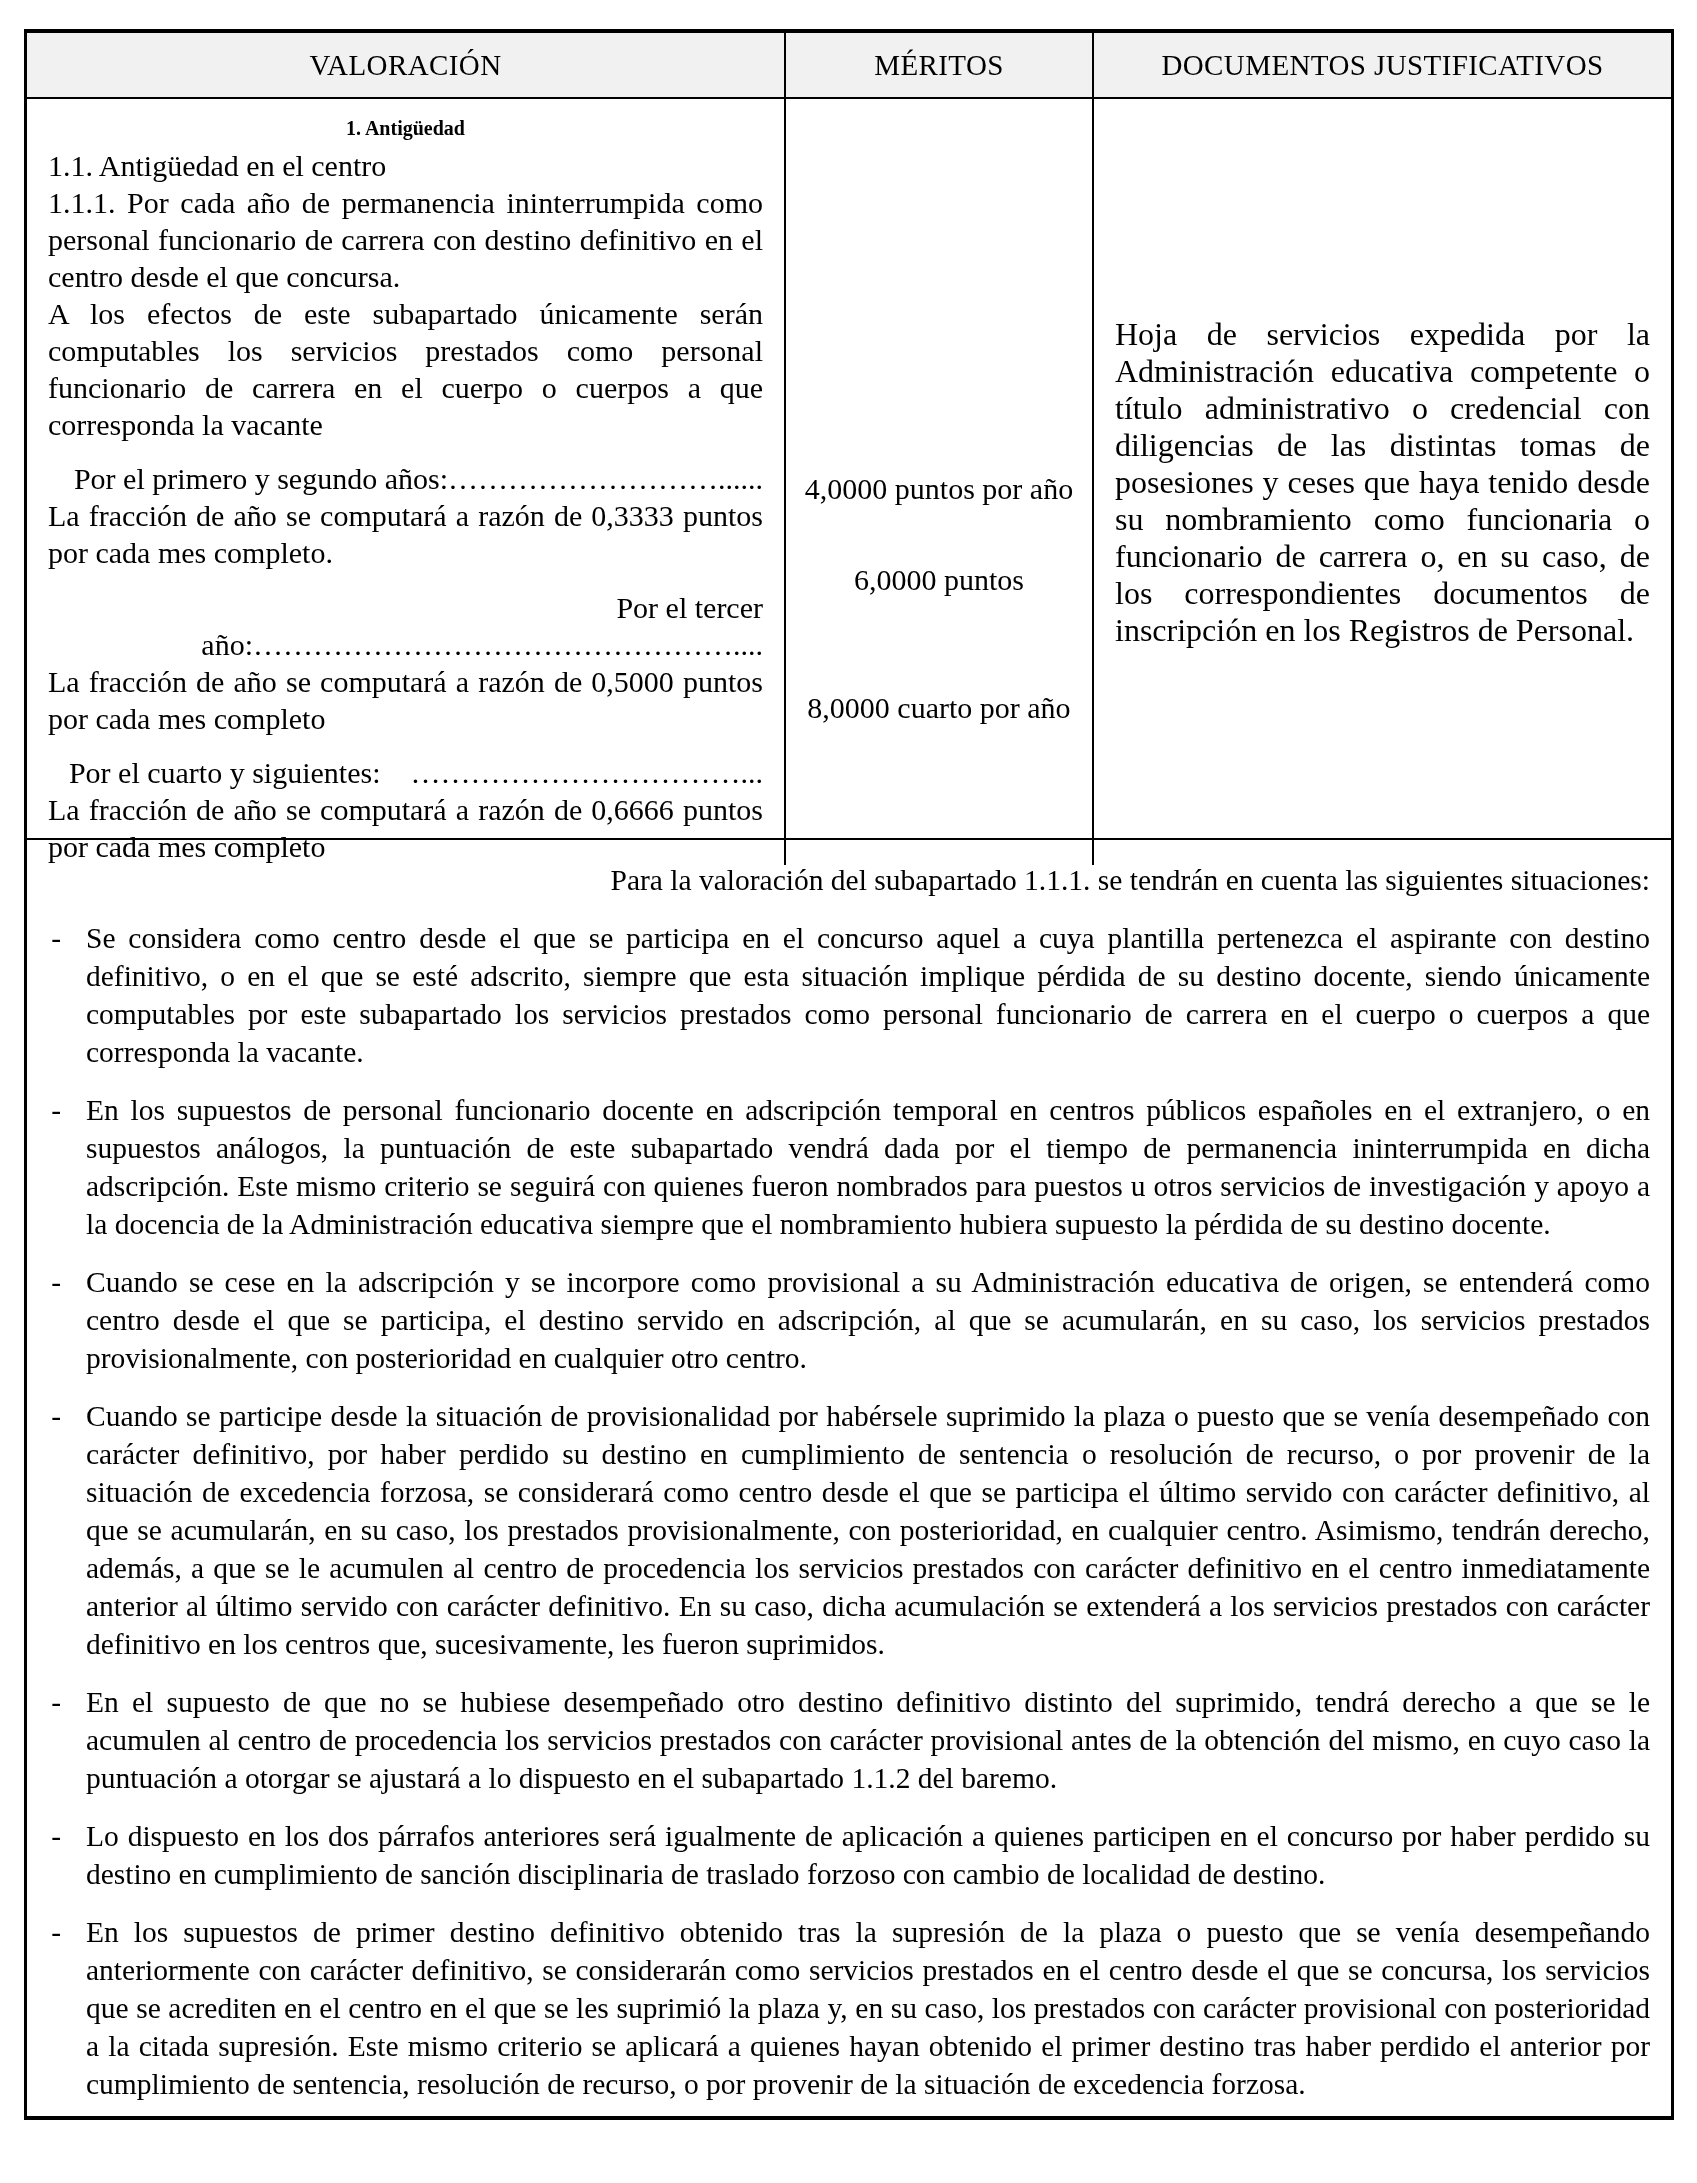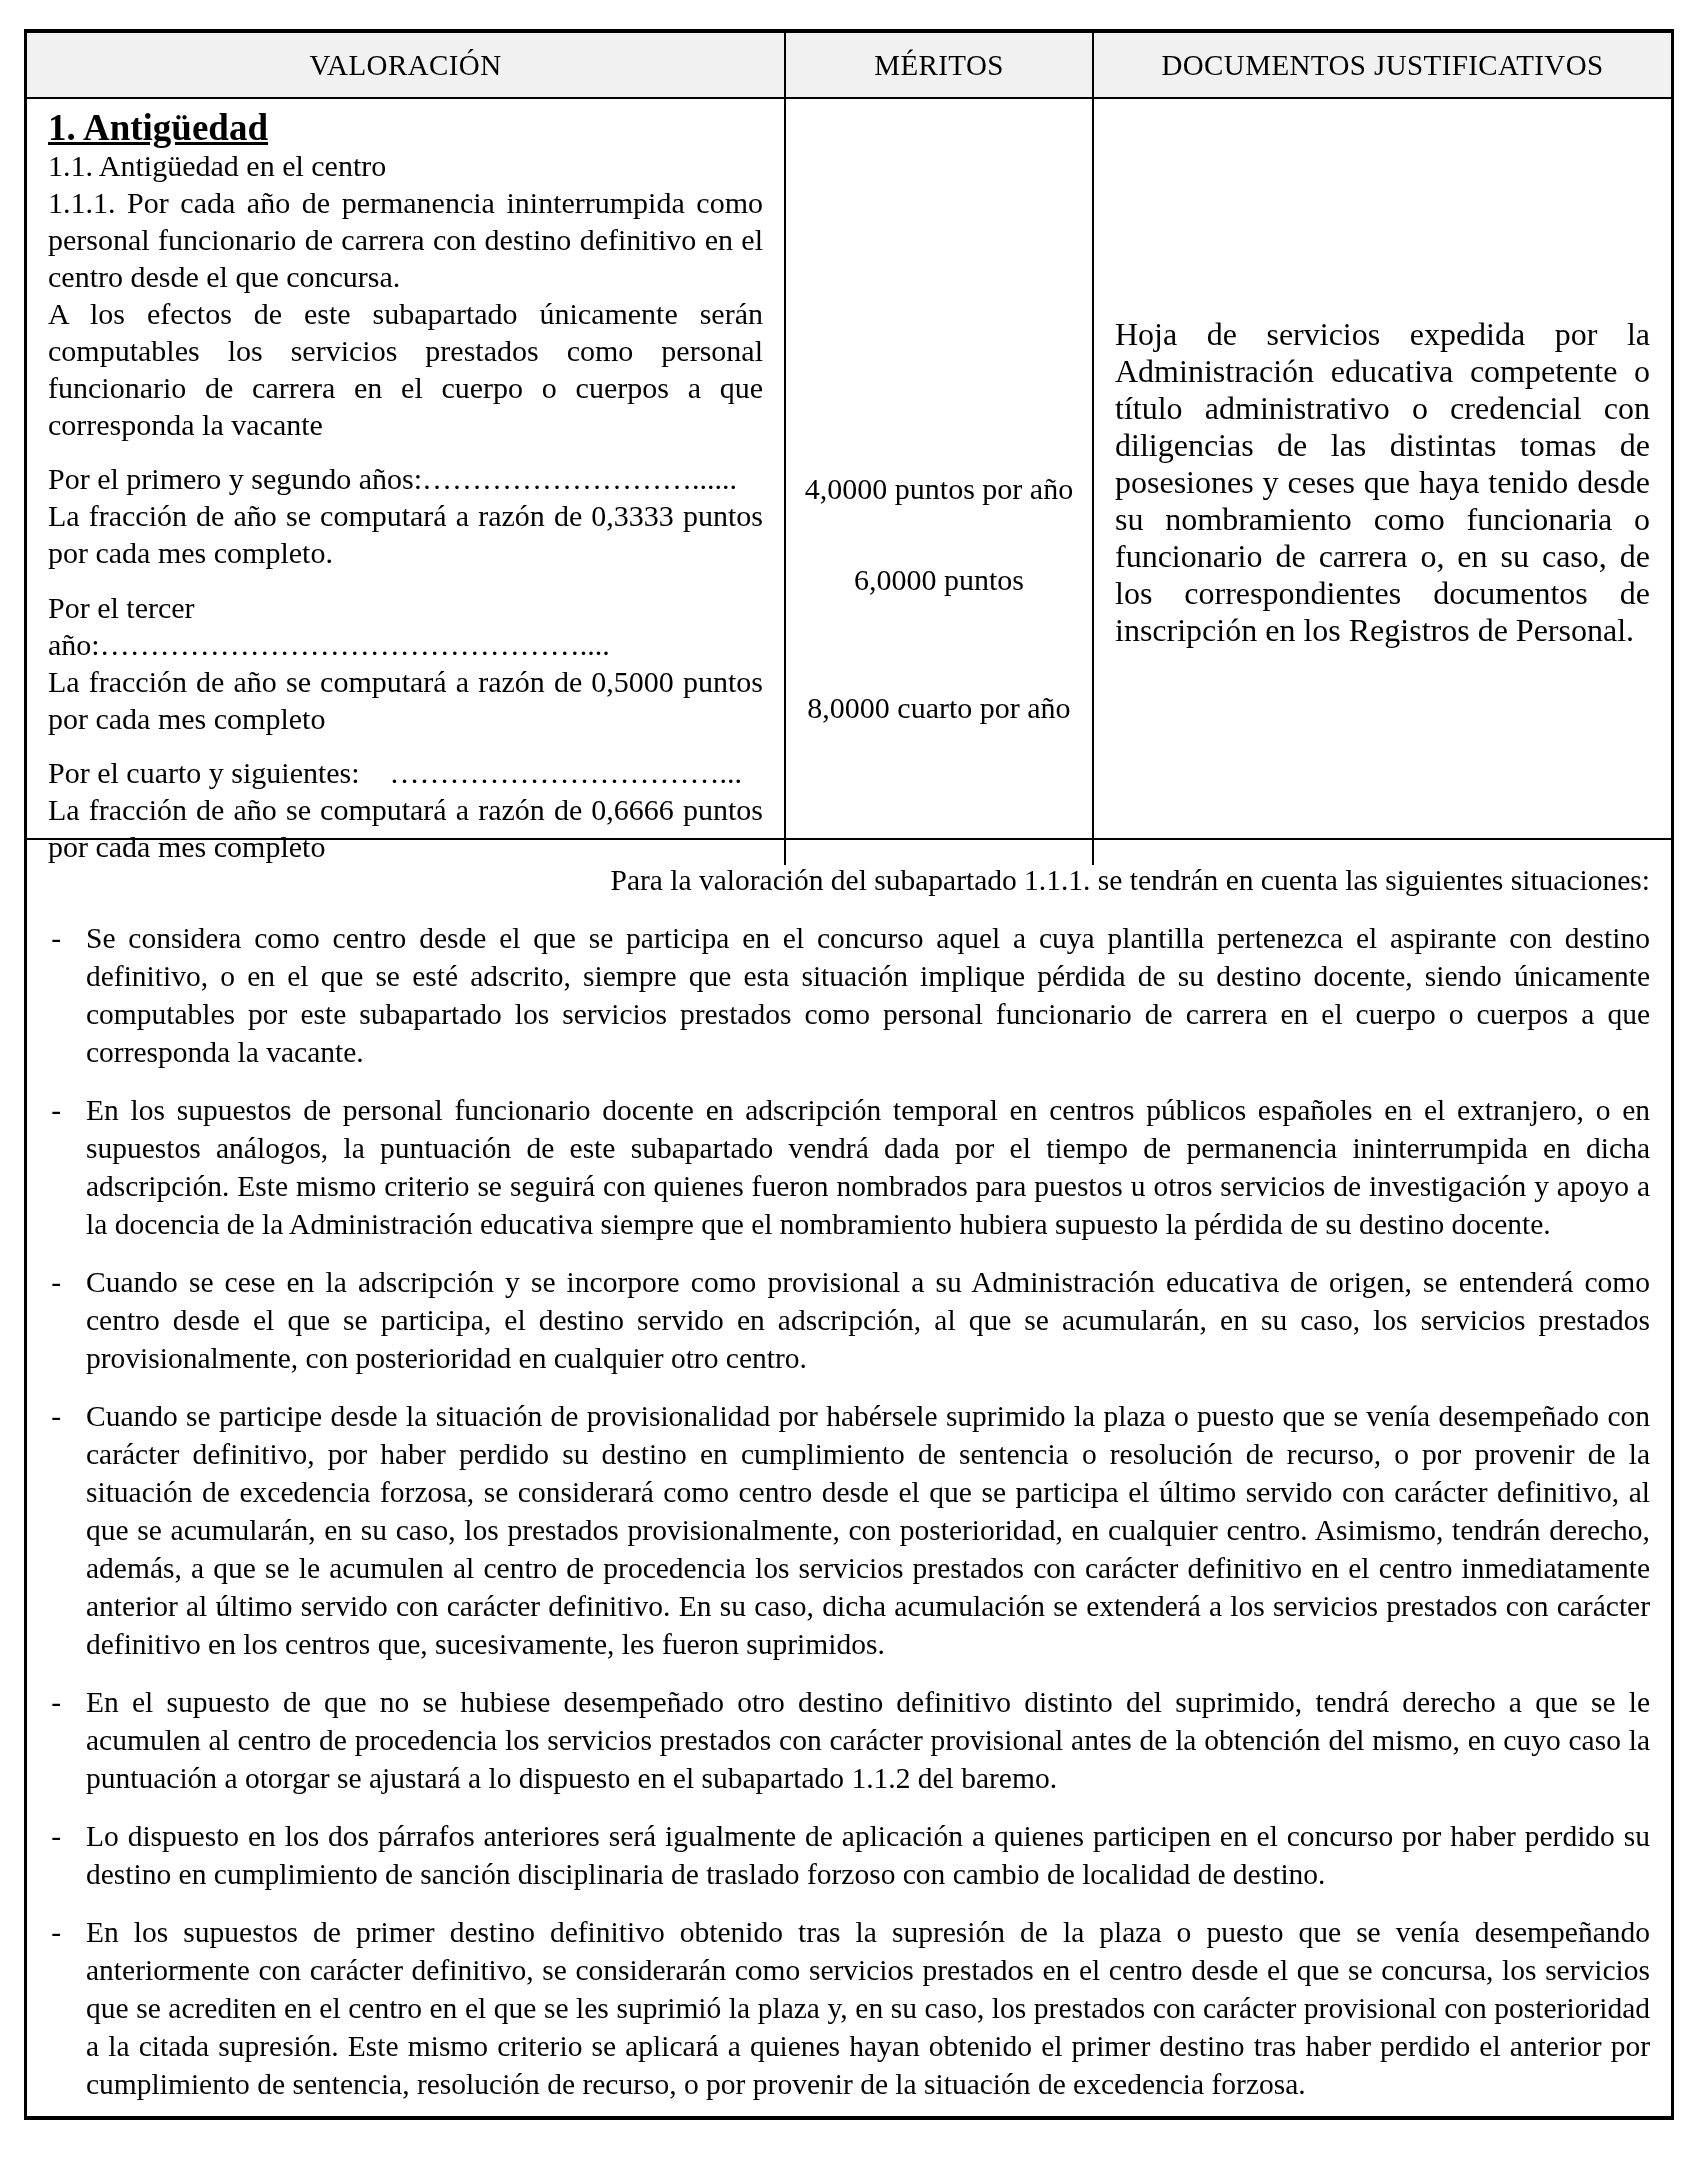--- a/index.html
+++ b/index.html
@@ -50,30 +50,30 @@
     height: 739px;
   }
   .m-cell {
     box-sizing: border-box;
     padding: 9.6px 21px 0 21px;
     font-size: 30px;
     line-height: 37px;
   }
   .m-title {
     font-weight: bold;
-    font-size: 37px;
+    text-align: center;
+    font-size: 20px;
     line-height: 38px;
-    text-decoration: underline;
   }
   .m-cell p {
     margin: 0;
     text-align: justify;
   }
   .m-item { margin-top: 17.6px; }
-  .m-item .item-label { text-align: left; }
+  .m-item .item-label { text-align: right; }
   .v-cell {
     box-sizing: border-box;
     border-left: 2.4px solid #000;
     padding: 359px 16px 0 16px;
     font-size: 30px;
     line-height: 37px;
     text-align: center;
   }
   .v-val { margin: 12px auto; max-width: 276px; }
   .v-val-2 { margin-top: 54px; }

